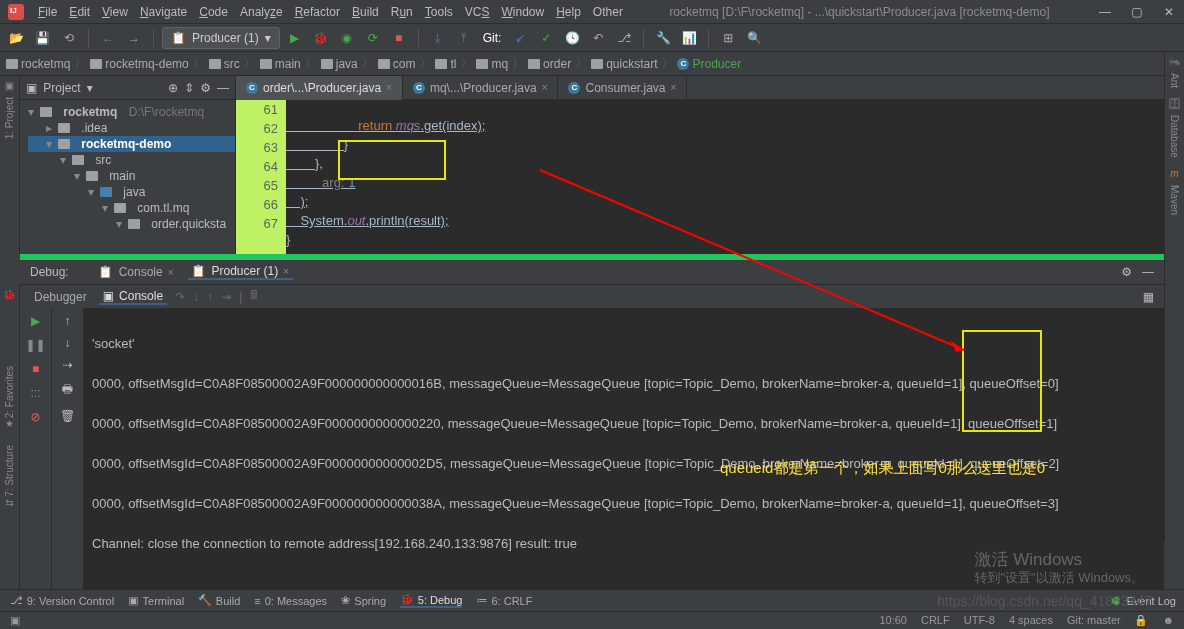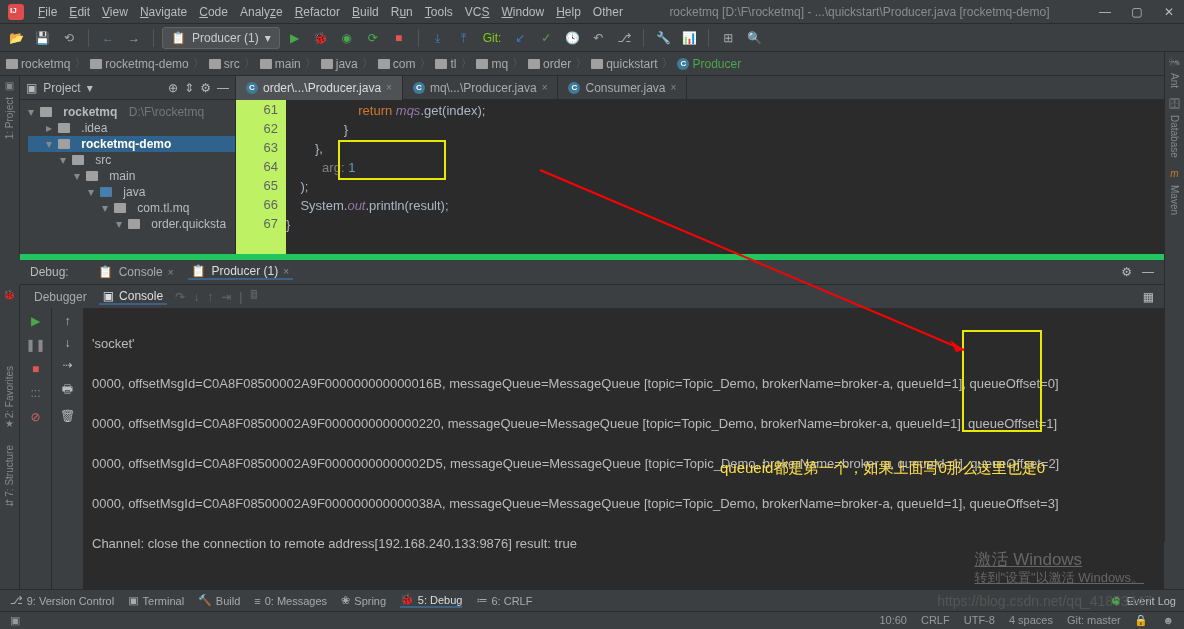--- a/index.html
+++ b/index.html
@@ -38,41 +38,41 @@
   .tree-row.sel { background:#2f628d; color:#fff; }
   .ind { display:inline-block; }
   .arr { display:inline-block; width:8px; color:#888; }
   .editor-area { flex:1; background:#2b2b2b; display:flex; flex-direction:column; }
   .editor-tabs { display:flex; align-items:center; height:24px; background:#3c3f41; border-bottom:1px solid #2b2b2b; }
   .ed-tab { display:flex; align-items:center; gap:5px; padding:0 10px; height:24px; color:#aaa; border-right:1px solid #2b2b2b; cursor:pointer;}
   .ed-tab.active { background:#4e5254; color:#ddd; }
   .ed-close { color:#888; font-size:10px; }
   .editor-body { display:flex; flex:1; font-family: Consolas, monospace; font-size:13px; }
   .gutter { background:#bef264; color:#606366; width:50px; text-align:right; padding:0 8px; line-height:19px; }
-  .code { flex:1; color:#a9b7c6; padding:1px 0; line-height:19px; position:relative;}
+  .code { flex:1; color:#a9b7c6; padding:16px 0; line-height:19px; position:relative;text-decoration:underline;}
   .code .line { white-space:pre; height:19px;}
   .kw { color:#cc7832; }
   .field { color:#9876aa; font-style:italic; }
   .marker-box { position:absolute; border:2px solid #e8e800; }
   .debug-panel { background:#3c3f41; border-top:6px solid #22c55e; height:337px; display:flex; flex-direction:column; position:relative; margin-left:20px; margin-right:20px;}
   .dp-tabs { display:flex; align-items:center; height:24px; gap:10px; padding:0 10px; }
   .dp-tab { display:flex; align-items:center; gap:5px; color:#aaa; cursor:pointer; padding:0 4px;}
   .dp-tab.active { border-bottom:2px solid #3d6185; color:#ddd; }
   .dp-sub { display:flex; align-items:center; height:24px; gap:8px; padding:0 10px; border-top:1px solid #2b2b2b;}
   .dp-body { display:flex; flex:1; background:#2b2b2b; overflow:hidden;}
   .dp-left { width:32px; background:#3c3f41; border-right:1px solid #2b2b2b; display:flex; flex-direction:column; align-items:center; padding-top:6px; gap:8px;}
   .dp-left span { color:#888; cursor:pointer; height:16px; }
   .dp-left2 { width:32px; background:#3c3f41; border-right:1px solid #2b2b2b; display:flex; flex-direction:column; align-items:center; padding-top:6px; gap:8px;}
   .console-out { flex:1; font-family:Consolas,monospace; font-size:13px; color:#bbb; padding:6px 8px; line-height:20px; white-space:pre; overflow:hidden; position:relative;}
   .bottom-bar { position:absolute; bottom:18px; left:0; right:0; height:22px; background:#3c3f41; border-top:1px solid #2b2b2b; display:flex; align-items:center; gap:14px; padding:0 10px; font-size:11px;}
   .bb-item { display:flex; align-items:center; gap:4px; color:#aaa; cursor:pointer; }
   .bb-item.active { color:#ddd; border-bottom:2px solid #3d6185;}
   .status-bar { position:absolute; bottom:0; left:0; right:0; height:18px; background:#3c3f41; border-top:1px solid #2b2b2b; display:flex; align-items:center; gap:12px; padding:0 10px; font-size:11px; color:#999;}
   .status-bar .right { margin-left:auto; display:flex; gap:14px;}
-  .watermark { position:absolute; right:40px; bottom:42px; color:#666; font-size:13px; text-align:left; line-height:18px; pointer-events:none;text-decoration:underline;}
+  .watermark { position:absolute; right:40px; bottom:42px; color:#666; font-size:13px; text-align:left; line-height:18px; pointer-events:none;}
   .watermark .l1 {font-size:17px;}
   .annot { position:absolute; color:#fde047; font-size:15px; }
   svg.arrow { position:absolute; pointer-events:none; }
   .green-dot{width:8px;height:8px;border-radius:50%;background:#49a74c;display:inline-block;}
   .bbright{position:absolute;right:8px;display:flex;align-items:center;gap:6px;}
   .gear{display:inline-block;}
 </style>
 </head>
 <body>
 
@@ -114,21 +114,21 @@
     <span>▾</span>
   </div>
   <span class="tb-btn play-green">▶</span>
   <span class="tb-btn bug-green">🐞</span>
   <span class="tb-btn" style="color:#49a74c">◉</span>
   <span class="tb-btn" style="color:#49a74c">⟳</span>
   <span class="tb-btn stop-red">■</span>
   <span class="tb-sep"></span>
   <span class="tb-btn" style="color:#3d7bbd">⤓</span>
   <span class="tb-btn" style="color:#3d7bbd">⤒</span>
-  <span style="color:#84cc16;margin:0 4px">Git:</span>
+  <span style="color:#ffffff;margin:0 4px">Git:</span>
   <span class="tb-btn" style="color:#3d7bbd">↙</span>
   <span class="tb-btn" style="color:#49a74c">✓</span>
   <span class="tb-btn">🕓</span>
   <span class="tb-btn">↶</span>
   <span class="tb-btn">⎇</span>
   <span class="tb-sep"></span>
   <span class="tb-btn">🔧</span>
   <span class="tb-btn">📊</span>
   <span class="tb-sep"></span>
   <span class="tb-btn">⊞</span>

